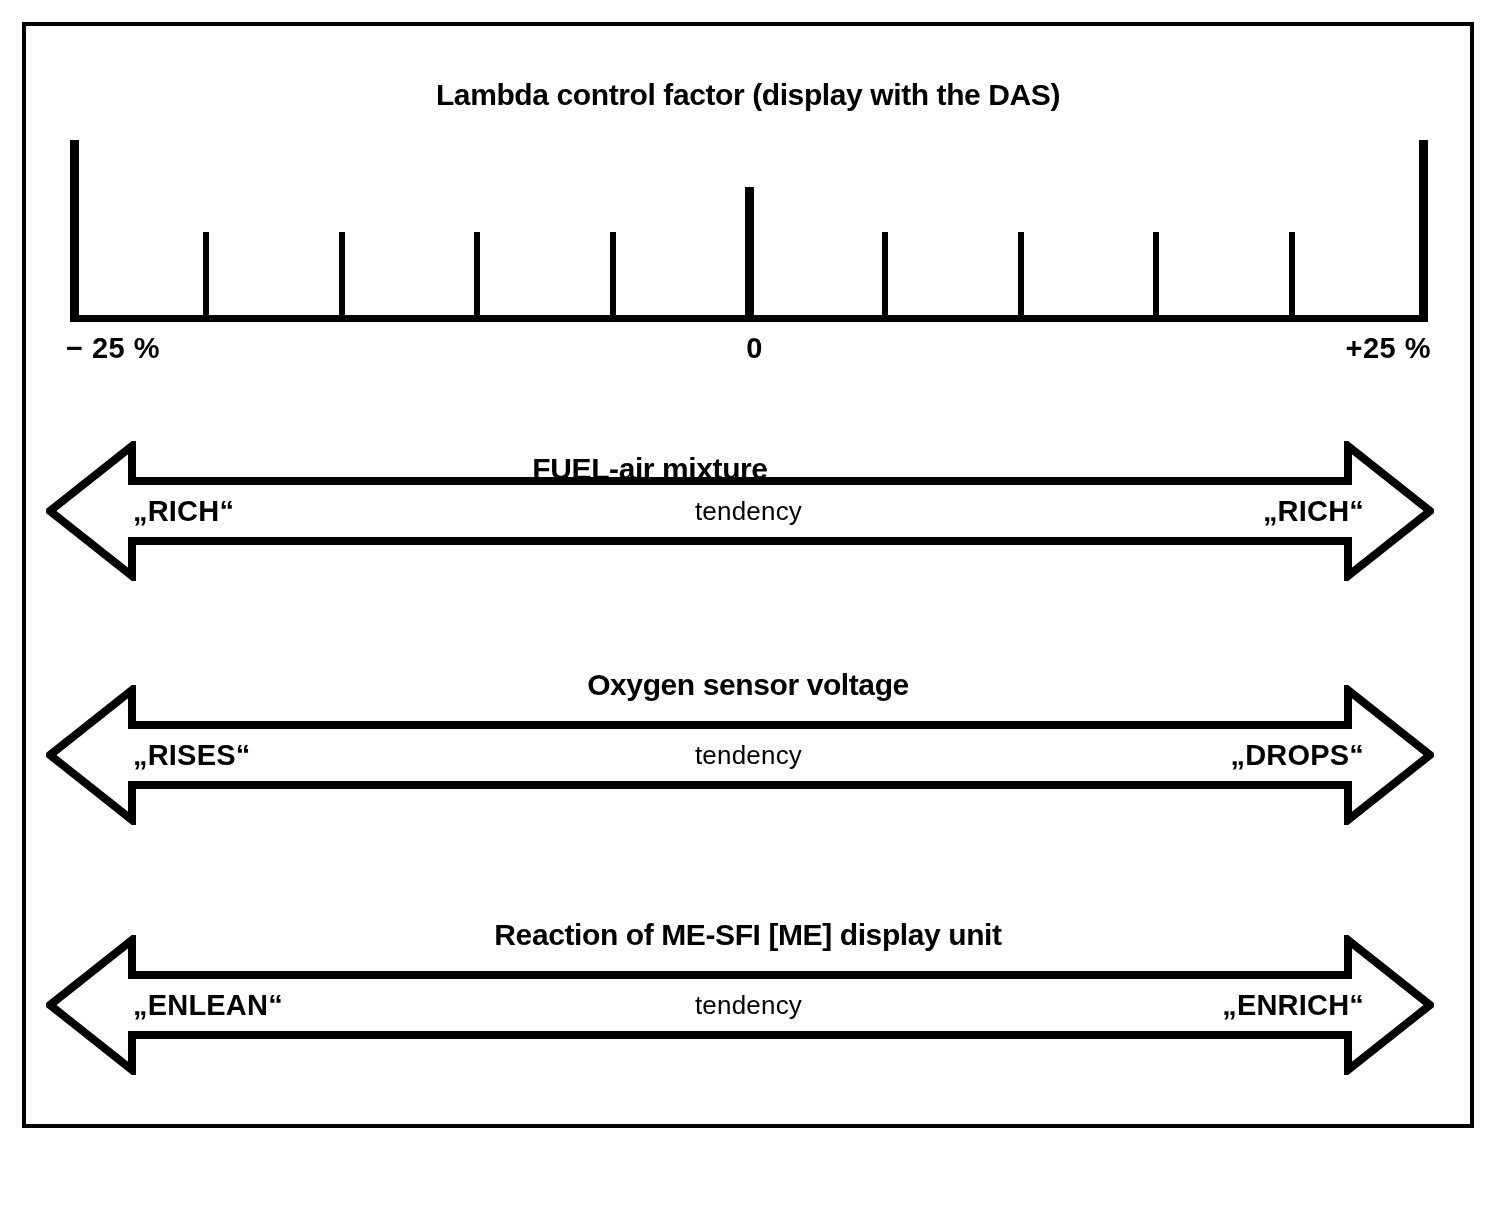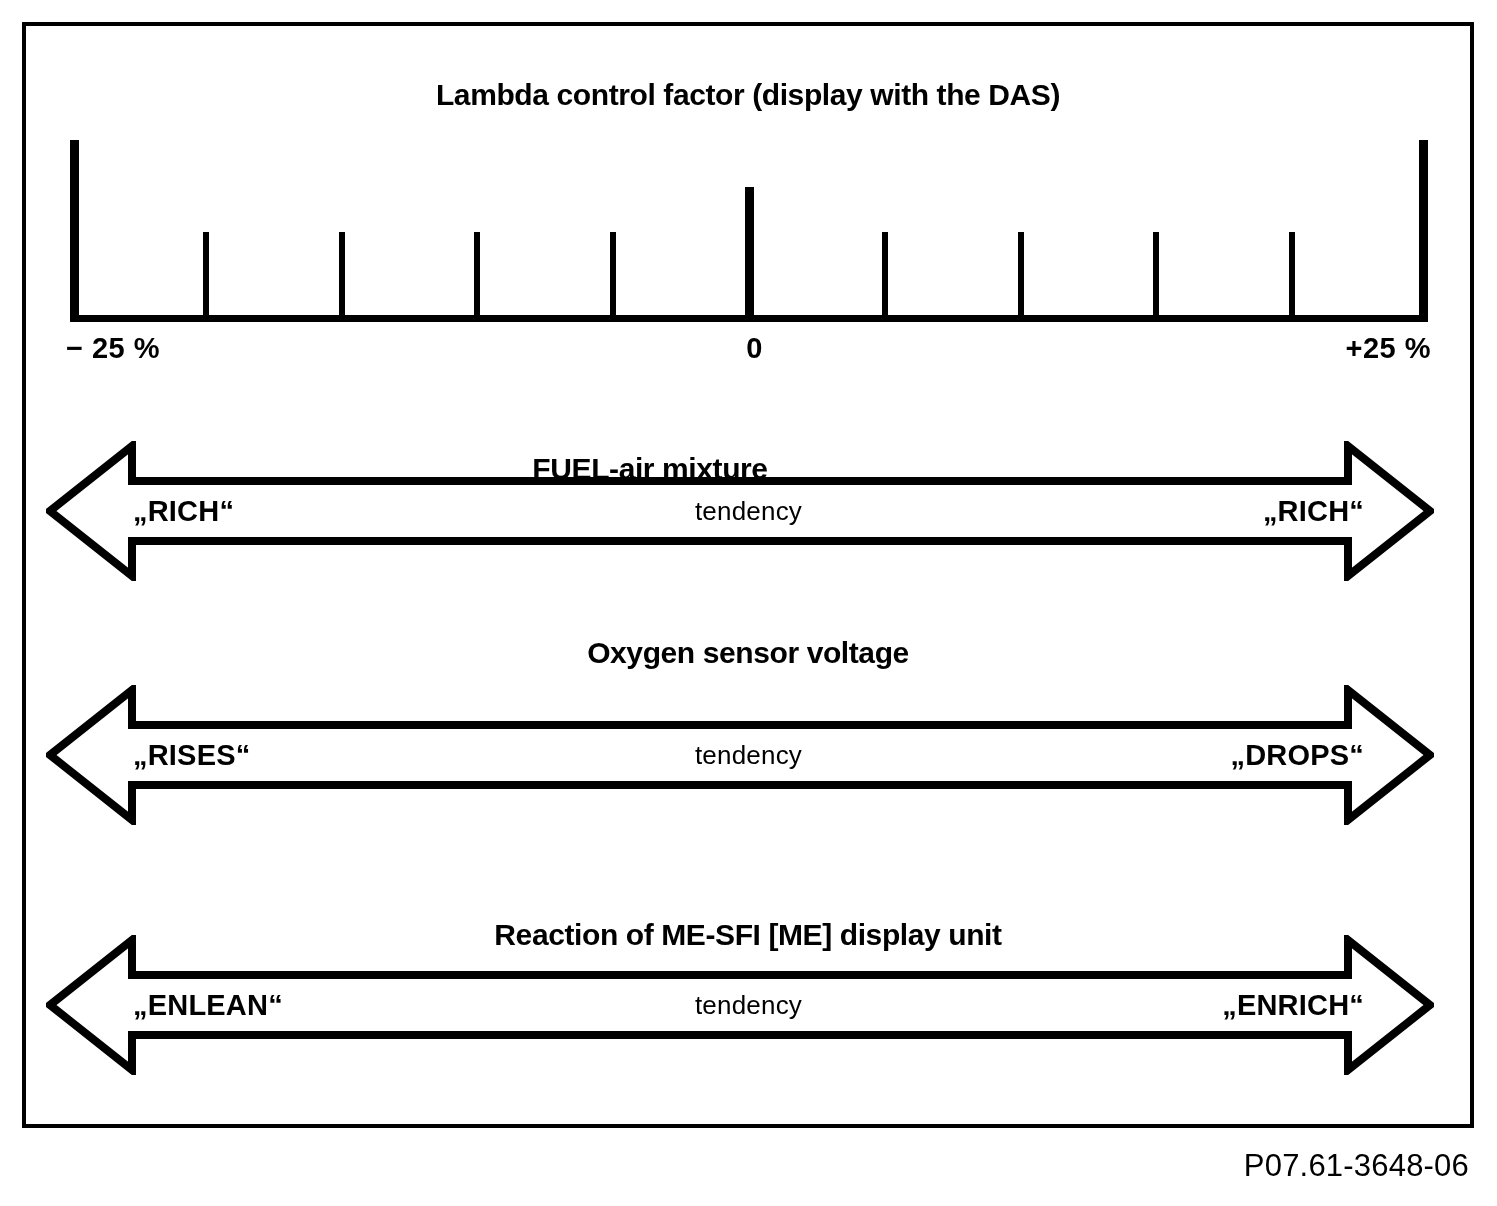--- a/index.html
+++ b/index.html
@@ -145,21 +145,21 @@
 
   <div class="arrow-band" style="top:441px;">
     <svg viewBox="0 0 1388 140" preserveAspectRatio="none">
       <polygon points="4,70 86,5 86,40 1302,40 1302,5 1384,70 1302,135 1302,100 86,100 86,135" fill="#ffffff" stroke="#000000" stroke-width="8" stroke-linejoin="miter"></polygon>
     </svg>
   </div>
   <div class="arrow-label" style="left:133px; top:495px;">„RICH“</div>
   <div class="arrow-center" style="left:0; width:1497px; text-align:center; top:496px;">tendency</div>
   <div class="arrow-label" style="right:133px; top:495px; text-align:right;">„RICH“</div>
 
-  <div class="title" style="left:22px; top:636px; width:1452px;">Oxygen sensor voltage</div>
+  <div class="title" style="left:22px; top:668px; width:1452px;">Oxygen sensor voltage</div>
 
   <div class="arrow-band" style="top:685px;">
     <svg viewBox="0 0 1388 140" preserveAspectRatio="none">
       <polygon points="4,70 86,5 86,40 1302,40 1302,5 1384,70 1302,135 1302,100 86,100 86,135" fill="#ffffff" stroke="#000000" stroke-width="8" stroke-linejoin="miter"></polygon>
     </svg>
   </div>
   <div class="arrow-label" style="left:133px; top:739px;">„RISES“</div>
   <div class="arrow-center" style="left:0; width:1497px; text-align:center; top:740px;">tendency</div>
   <div class="arrow-label" style="right:133px; top:739px; text-align:right;margin-left:28px;">„DROPS“</div>
 
@@ -167,15 +167,14 @@
 
   <div class="arrow-band" style="top:935px;">
     <svg viewBox="0 0 1388 140" preserveAspectRatio="none">
       <polygon points="4,70 86,5 86,40 1302,40 1302,5 1384,70 1302,135 1302,100 86,100 86,135" fill="#ffffff" stroke="#000000" stroke-width="8" stroke-linejoin="miter"></polygon>
     </svg>
   </div>
   <div class="arrow-label" style="left:133px; top:989px;">„ENLEAN“</div>
   <div class="arrow-center" style="left:0; width:1497px; text-align:center; top:990px;">tendency</div>
   <div class="arrow-label" style="right:133px; top:989px; text-align:right;">„ENRICH“</div>
 
-  <div class="caption">P07.61-3648-06</div>
 
 </div>
 
 </body></html>

